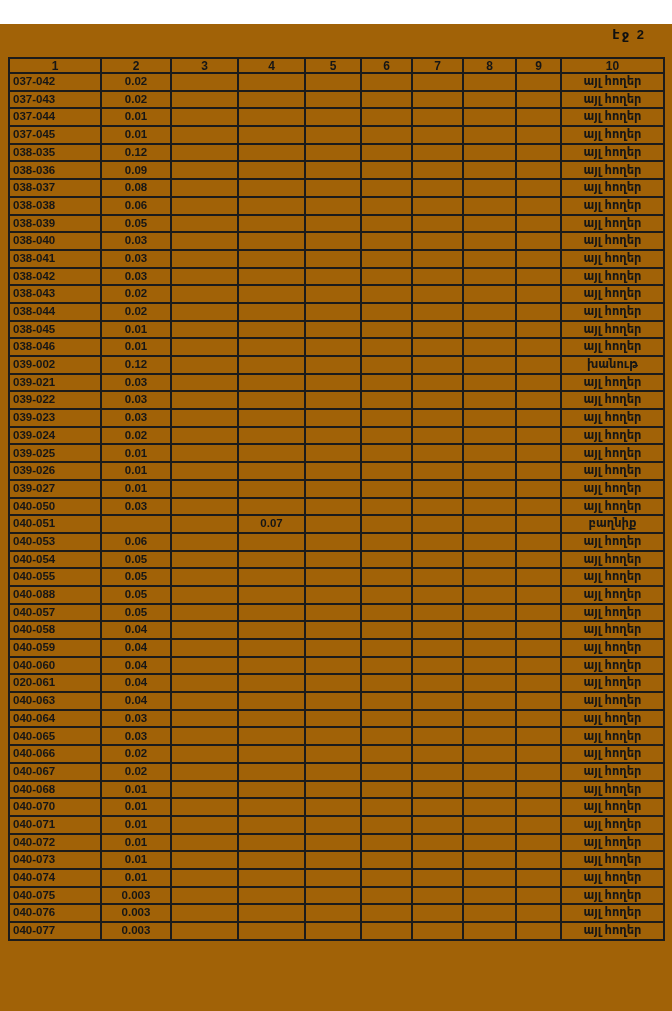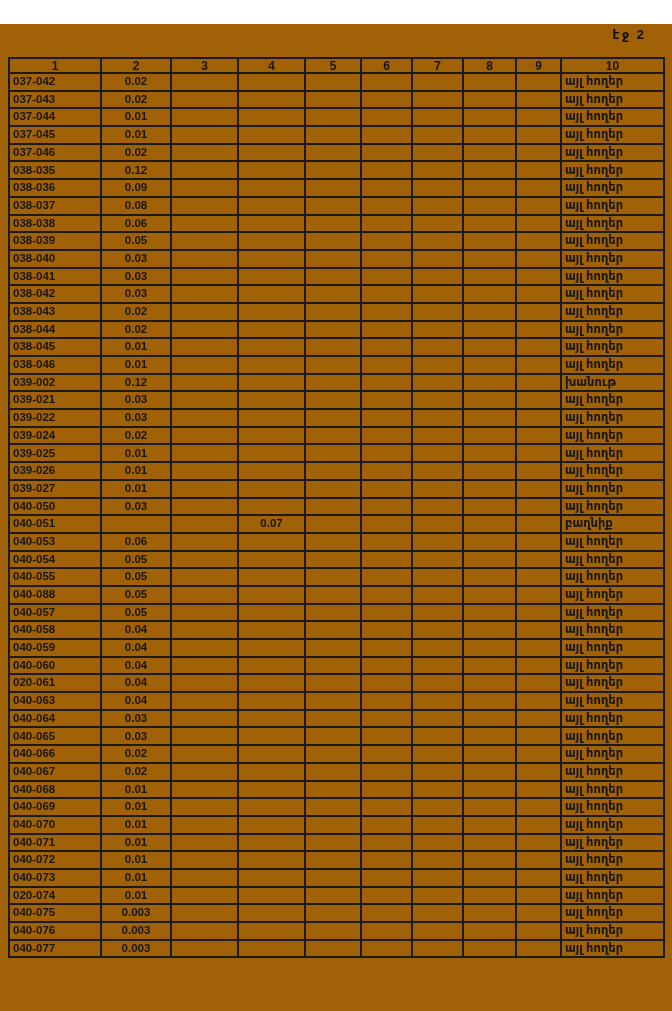--- a/index.html
+++ b/index.html
@@ -46,21 +46,21 @@
     white-space: nowrap;
     color: #161616;
   }
   .data-table thead th {
     text-align: center;
     font-size: 12px;
     height: 13px;
   }
   td.c-code { text-align: left; }
   td.c-num  { text-align: center; }
-  td.c-land { text-align: left; }
+  td.c-land { text-align: center; }
   col.w1  { width: 92px; }
   col.w2  { width: 70px; }
   col.w3  { width: 67px; }
   col.w4  { width: 67px; }
   col.w5  { width: 56px; }
   col.w6  { width: 51px; }
   col.w7  { width: 51px; }
   col.w8  { width: 53px; }
   col.w9  { width: 45px; }
   col.w10 { width: 103px; }
@@ -142,32 +142,20 @@
           <td></td>
           <td class="c-num"></td>
           <td></td>
           <td></td>
           <td></td>
           <td></td>
           <td></td>
           <td class="c-land">այլ հողեր</td>
         </tr>
         <tr>
-          <td class="c-code">037-046</td>
-          <td class="c-num">0.02</td>
-          <td></td>
-          <td class="c-num"></td>
-          <td></td>
-          <td></td>
-          <td></td>
-          <td></td>
-          <td></td>
-          <td class="c-land">այլ հողեր</td>
-        </tr>
-        <tr>
           <td class="c-code">038-035</td>
           <td class="c-num">0.12</td>
           <td></td>
           <td class="c-num"></td>
           <td></td>
           <td></td>
           <td></td>
           <td></td>
           <td></td>
           <td class="c-land">այլ հողեր</td>
@@ -334,20 +322,32 @@
           <td></td>
           <td class="c-num"></td>
           <td></td>
           <td></td>
           <td></td>
           <td></td>
           <td></td>
           <td class="c-land">այլ հողեր</td>
         </tr>
         <tr>
+          <td class="c-code">039-023</td>
+          <td class="c-num">0.03</td>
+          <td></td>
+          <td class="c-num"></td>
+          <td></td>
+          <td></td>
+          <td></td>
+          <td></td>
+          <td></td>
+          <td class="c-land">այլ հողեր</td>
+        </tr>
+        <tr>
           <td class="c-code">039-024</td>
           <td class="c-num">0.02</td>
           <td></td>
           <td class="c-num"></td>
           <td></td>
           <td></td>
           <td></td>
           <td></td>
           <td></td>
           <td class="c-land">այլ հողեր</td>
@@ -586,32 +586,20 @@
           <td></td>
           <td class="c-num"></td>
           <td></td>
           <td></td>
           <td></td>
           <td></td>
           <td></td>
           <td class="c-land">այլ հողեր</td>
         </tr>
         <tr>
-          <td class="c-code">040-069</td>
-          <td class="c-num">0.01</td>
-          <td></td>
-          <td class="c-num"></td>
-          <td></td>
-          <td></td>
-          <td></td>
-          <td></td>
-          <td></td>
-          <td class="c-land">այլ հողեր</td>
-        </tr>
-        <tr>
           <td class="c-code">040-070</td>
           <td class="c-num">0.01</td>
           <td></td>
           <td class="c-num"></td>
           <td></td>
           <td></td>
           <td></td>
           <td></td>
           <td></td>
           <td class="c-land">այլ հողեր</td>
@@ -646,21 +634,21 @@
           <td></td>
           <td class="c-num"></td>
           <td></td>
           <td></td>
           <td></td>
           <td></td>
           <td></td>
           <td class="c-land">այլ հողեր</td>
         </tr>
         <tr>
-          <td class="c-code">020-074</td>
+          <td class="c-code">040-074</td>
           <td class="c-num">0.01</td>
           <td></td>
           <td class="c-num"></td>
           <td></td>
           <td></td>
           <td></td>
           <td></td>
           <td></td>
           <td class="c-land">այլ հողեր</td>
         </tr>

